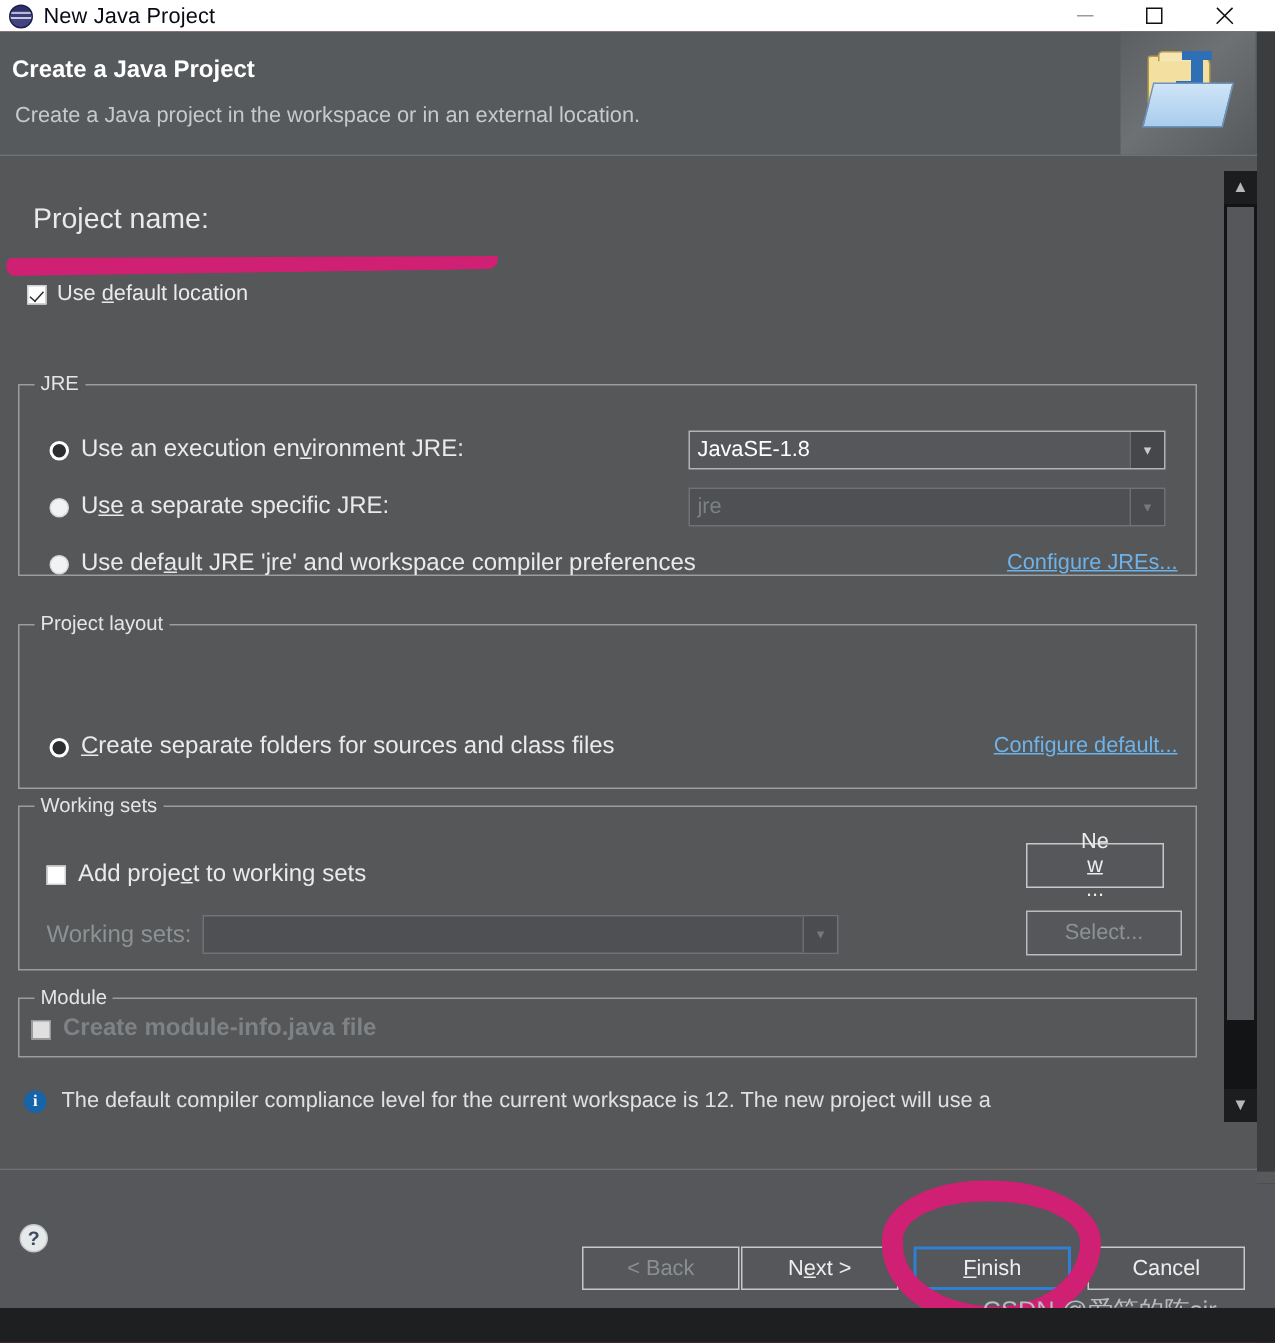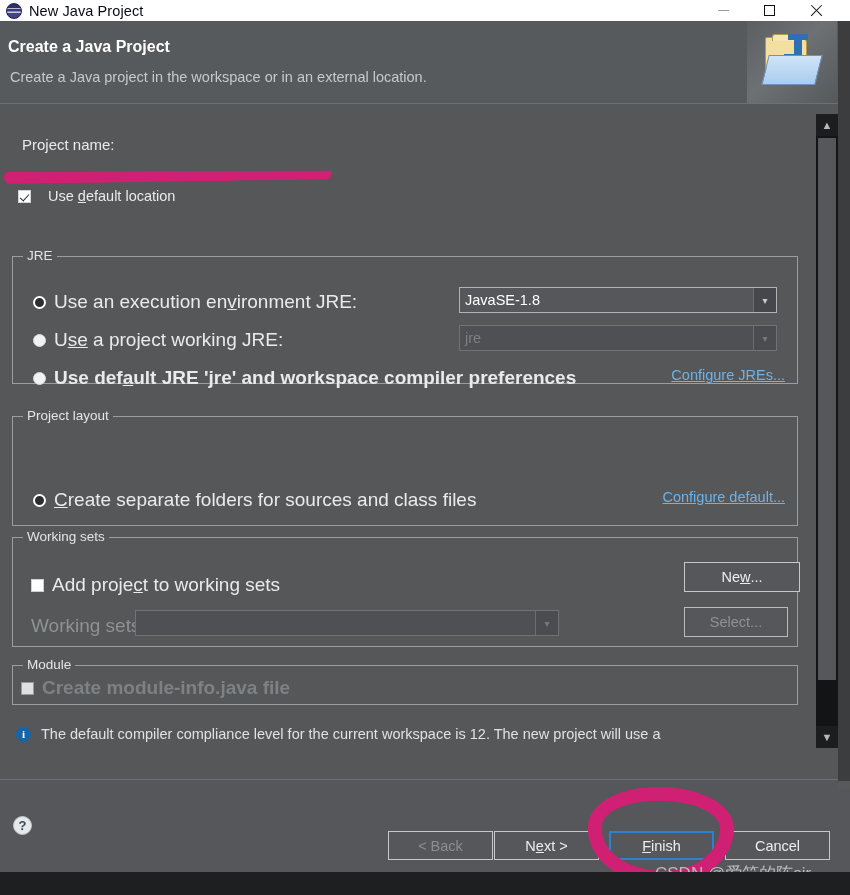--- a/index.html
+++ b/index.html
@@ -134,36 +134,36 @@
     position: absolute; left: 0; top: 104px;
     width: 838px; height: 675px;
     background: #555759;
   }
 
   .row-projname {
     position: absolute; left: 0; top: 28px; width: 810px; height: 26px;
   }
   .label-projname {
     position: absolute; left: 22px; top: 4px;
-    font-size: 15px; color: #e9eaea;
+    font-size: 19px; color: #e9eaea;
   }
   .input-projname {
     position: absolute; left: 120px; top: 0; width: 678px; height: 26px;
     background: #55575a; border: 1px solid #8d9194; box-sizing: border-box;
     color: #ffffff; font-size: 14.5px;
     padding: 0 4px; line-height: 24px;
   }
   .caret {
     display:inline-block; width:1px; height:16px; background:#ffffff;
     vertical-align:-3px; margin-left:1px;
   }
 
   .cb-row {
     position: absolute; left: 18px; top: 84px;
-    display: flex; align-items: center; gap: 17px;
+    display: flex; align-items: center; gap: 7px;
   }
   .checkbox {
     width: 13px; height: 13px; background: #ffffff;
     border: 1px solid #cfd2d4; box-sizing: border-box;
     position: relative; flex: none;
   }
   .checkbox.checked::after {
     content: ""; position: absolute; left: 3px; top: 1px;
     width: 4px; height: 8px;
     border: solid #2b2b2b; border-width: 0 1.8px 1.8px 0;
@@ -206,21 +206,21 @@
 
   .radio {
     width: 13px; height: 13px; border-radius: 50%;
     background: #f2f2f2; border: 1px solid #d8dadc; box-sizing: border-box;
     flex: none; position: relative;
   }
   .radio.selected {
     background: #2b2d2e; border: 2.4px solid #ffffff;
   }
   .opt-row { position: absolute; display: flex; align-items: center; gap: 8px; }
-  .opt-label { font-size: 19px; color: #e9eaea; white-space: nowrap; }
+  .opt-label { font-size: 16px; color: #e9eaea; white-space: nowrap; }
 
   .combo {
     position: absolute; height: 26px;
     background: #55575a; border: 1px solid #b0b4b6; box-sizing: border-box;
     display: flex; align-items: center;
   }
   .combo-val {
     flex: 1; color: #ffffff; font-size: 14.5px; padding-left: 5px;
     white-space: nowrap; overflow: hidden;
   }
@@ -382,24 +382,24 @@
     <div class="group" id="g-jre">
       <div class="group-title">JRE</div>
 
       <div class="opt-row" style="left:20px; top:34px;">
         <div class="radio selected"></div>
         <div class="opt-label"><span>Use an execution en</span><span class="u">v</span><span>ironment JRE:</span></div>
       </div>
 
       <div class="opt-row" style="left:20px; top:72px;">
         <div class="radio"></div>
-        <div class="opt-label"><span>U</span><span class="u">se</span><span> a project working JRE:</span></div>
-      </div>
-
-      <div class="opt-row" style="left:20px; top:110px;font-weight:bold;">
+        <div class="opt-label"><span>U</span><span class="u">se</span><span> a separate specific JRE:</span></div>
+      </div>
+
+      <div class="opt-row" style="left:20px; top:110px;">
         <div class="radio"></div>
         <div class="opt-label"><span>Use def</span><span class="u">a</span><span>ult JRE 'jre' and workspace compiler preferences</span></div>
       </div>
 
       <div class="combo" style="left:446px; top:30px; width:318px;">
         <div class="combo-val">JavaSE-1.8</div>
         <div class="combo-arrow">▾</div>
       </div>
 
       <div class="combo disabled" style="left:446px; top:68px; width:318px;">
@@ -430,21 +430,21 @@
         <div class="opt-label"><span>Add proje</span><span class="u">c</span><span>t to working sets</span></div>
       </div>
 
       <div class="opt-label" style="position:absolute; left:18px; top:77px; color:#8e9294;">Working sets:</div>
 
       <div class="combo disabled" style="left:122px; top:72px; width:424px;">
         <div class="combo-val"></div>
         <div class="combo-arrow">▾</div>
       </div>
 
-      <div class="btn" style="left:671px; top:24px; width:116px;">
+      <div class="btn" style="left:671px; top:24px; width:92px;flex-direction:column;">
           <span>Ne</span>
           <span class="u">w</span>
           <span>...</span>
         </div>
       <div class="btn disabled" style="left:671px; top:69px; width:104px;">Select...</div>
     </div>
 
     <div class="group" id="g-module">
       <div class="group-title">Module</div>
       <div class="opt-row" style="left:8px; top:11px;">

